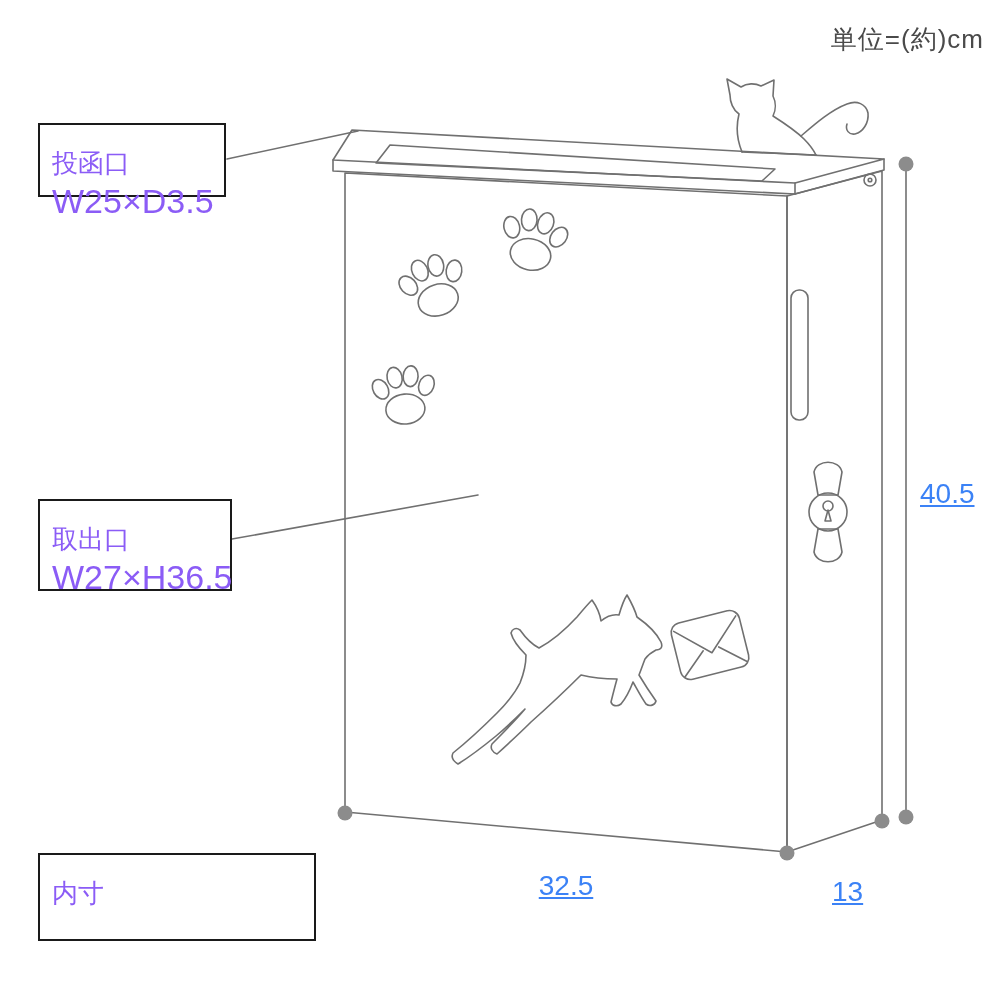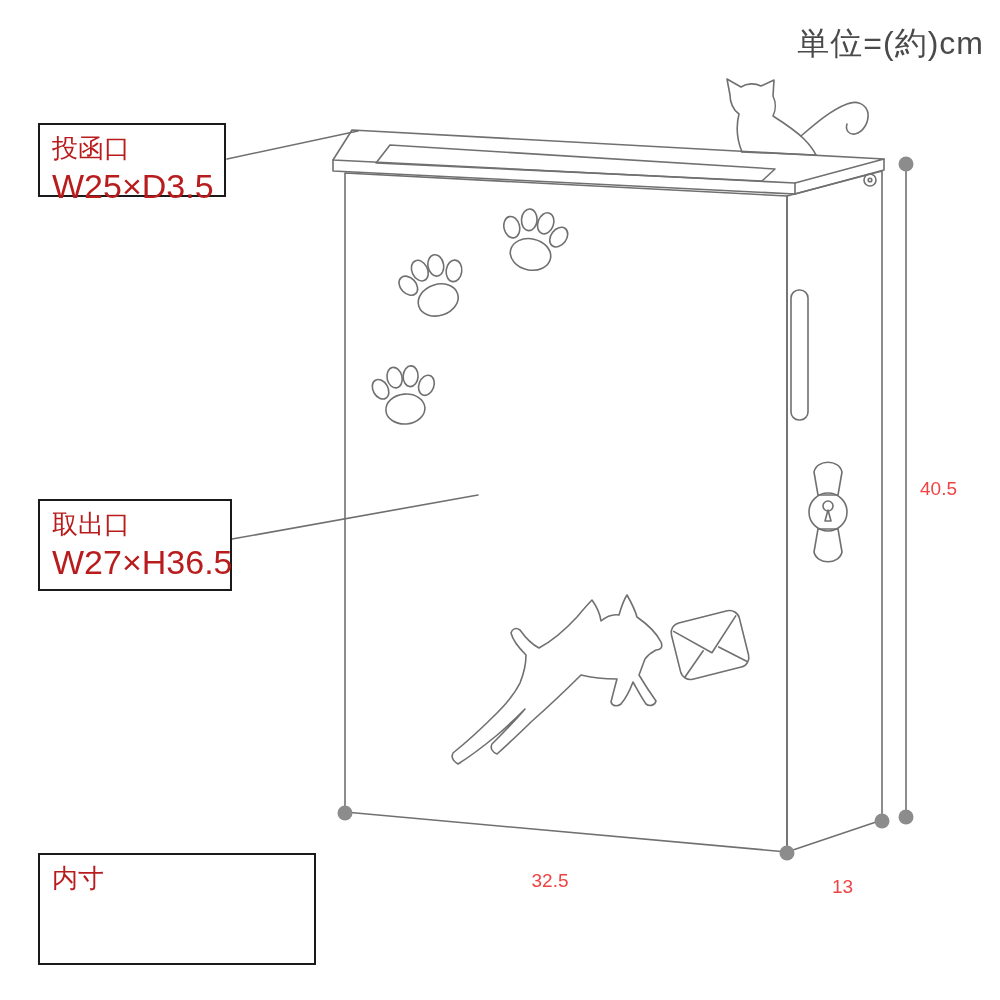--- a/index.html
+++ b/index.html
@@ -1,38 +1,38 @@
 <!DOCTYPE html>
 <html><head>
 <meta charset="utf-8">
 <style>
   html,body{margin:0;padding:0;background:#ffffff;}
   .canvas{
     position:relative;width:1000px;height:1000px;background:#ffffff;
     font-family:"Liberation Sans","DejaVu Sans",sans-serif;overflow:hidden;
   }
   .unit-note{
-    position:absolute;top:22px;right:16px;font-size:32px;color:#4a4a4a;
+    position:absolute;top:22px;right:16px;font-size:26px;color:#4a4a4a;
     letter-spacing:1px;white-space:nowrap;
   }
   .label-box{
     position:absolute;box-sizing:border-box;background:#ffffff;
-    border:2px solid #1a1a1a;padding:7px 12px;color:#b91c1c;
+    border:2px solid #1a1a1a;padding:22px 12px;color:#8b5cf6;
     line-height:1.28;white-space:nowrap;
   }
   .label-box .title{font-size:26px;}
   .label-box .size{font-size:34px;}
   .label-slot{left:38px;top:123px;width:188px;height:74px;}
   .label-outlet{left:38px;top:499px;width:194px;height:92px;}
-  .label-inner{left:38px;top:853px;width:278px;height:112px;}
+  .label-inner{left:38px;top:853px;width:278px;height:88px;}
   .dim{
-    position:absolute;color:#ef4444;font-size:19px;white-space:nowrap;
+    position:absolute;color:#3b82f6;font-size:28px;white-space:nowrap;text-decoration:underline;
   }
   .dim-height{left:920px;top:478px;}
-  .dim-width{left:505px;top:870px;width:90px;text-align:center;}
+  .dim-width{left:521px;top:870px;width:90px;text-align:center;}
   .dim-depth{left:832px;top:876px;width:60px;text-align:left;}
   svg.drawing{position:absolute;left:0;top:0;}
   svg.drawing *{vector-effect:non-scaling-stroke;}
 </style>
 </head>
 <body>
 
 <div class="canvas">
 
   <svg class="drawing" width="1000" height="1000" viewBox="0 0 1000 1000" fill="none" stroke="#707070" stroke-width="1.6" stroke-linecap="round" stroke-linejoin="round">

